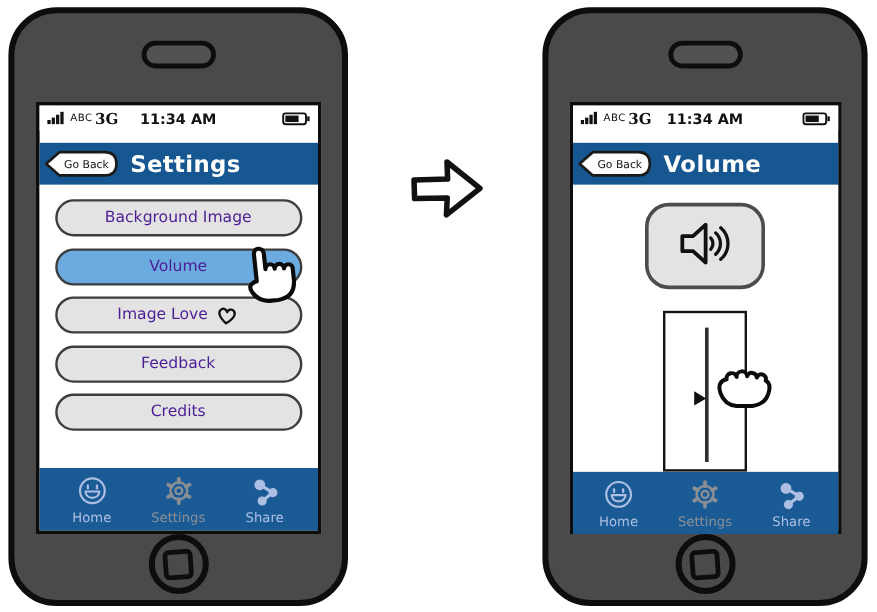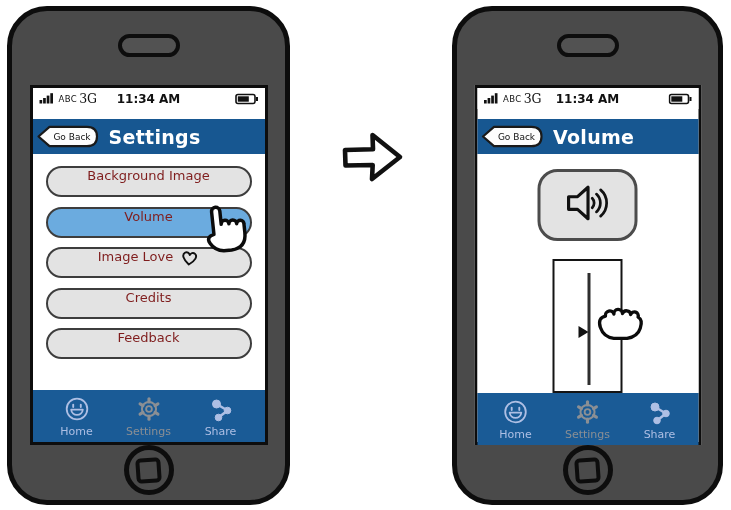--- a/index.html
+++ b/index.html
@@ -35,21 +35,21 @@
     box-sizing:border-box; display:flex; flex-direction:column;
   }
   #phone-left  .screen { width:238px; }
   #phone-right .screen { width:227px; }
   
   .status-bar {
     flex:0 0 21px; position:relative; display:flex; align-items:center;
     padding:0 6px; background:#fff; color:#111;
   }
   .sb-carrier { font-size:8.5px; margin-left:4px; letter-spacing:.4px; }
-  .sb-network { font-size:12.5px; font-weight:normal; margin-left:2px;
+  .sb-network { font-size:12.5px; font-weight:bold; margin-left:2px;
                 font-family:"DejaVu Serif", serif; }
   .sb-time { position:absolute; left:0; right:0; text-align:center;
              font-size:12px; font-weight:bold; }
   .sb-battery { margin-left:auto; position:relative; display:flex; }
   
   .app-header {
     flex:0 0 35px; background:var(--header-blue,#175791);
     display:flex; align-items:center; padding:0 6px 0 3px; gap:9px;margin-top:10px;
   }
   .back-btn { display:flex; cursor:pointer; }
@@ -58,22 +58,22 @@
   .content {
     position:relative; flex:1 1 auto; background:#fff;
     display:flex; flex-direction:column; align-items:center;
   }
   
   #phone-left .content { padding-top:12px; gap:9.5px; }
   .menu-btn {
     width:206px; height:31px; box-sizing:border-box; flex:0 0 auto;
     border:2.5px solid #3d3d3d; border-radius:17px;
     background:var(--button-gray,#e3e3e3);
-    display:flex; justify-content:center; gap:6px;
-    font-size:13px; color:#7f1d1d; cursor:pointer;
+    display:flex; align-items:center; justify-content:center; gap:6px;
+    font-size:13px; color:#4c1d95; cursor:pointer;
   }
   .menu-btn.selected { background:var(--selected-blue,#6babdf); }
   .heart-icon { display:flex; transform:rotate(6deg); }
   
   .pointer-hand { position:absolute; left:164px; top:112px; }
   
   .nav-bar {
     flex:0 0 48px; background:var(--nav-blue,#175791);
     display:flex; align-items:flex-end; justify-content:center;
     gap:16px; padding-bottom:4px;
@@ -157,24 +157,24 @@
         </div>
         <div class="menu-btn">
           <span>Image Love</span>
           <span class="heart-icon">
             <svg width="20" height="18" viewBox="0 0 20 18">
               <path d="M10 15.5 C3.5 10.8 2.2 6.4 4.9 4.3 C7 2.7 9.3 4.1 10 6.1 C10.7 4.1 13 2.7 15.1 4.3 C17.8 6.4 16.5 10.8 10 15.5 Z" fill="none" stroke="#111" stroke-width="1.9" stroke-linejoin="round"></path>
             </svg>
           </span>
         </div>
         <div class="menu-btn">
+          <span>Feedback</span>
+        </div>
+        <div class="menu-btn">
           <span>Credits</span>
-        </div>
-        <div class="menu-btn">
-          <span>Feedback</span>
         </div>
       </div>
 
       <span class="pointer-hand">
         <svg width="54" height="56" viewBox="0 0 40 42">
           <g transform="rotate(-6 20 21)">
             <path d="M12 25 L12 8 A3.1 3.1 0 0 1 18.2 8 L18.2 18
                      A2.9 2.9 0 0 1 24 18.3 A2.9 2.9 0 0 1 29.8 18.8 A2.7 2.7 0 0 1 35.2 19.6
                      L35.2 26 Q35.2 37.5 24 38 L20 38 Q12 38 8.5 31.5 Q5.5 26.5 12 25 Z" fill="#fff" stroke="#0b0b0b" stroke-width="2.6" stroke-linejoin="round"></path>
           </g>

